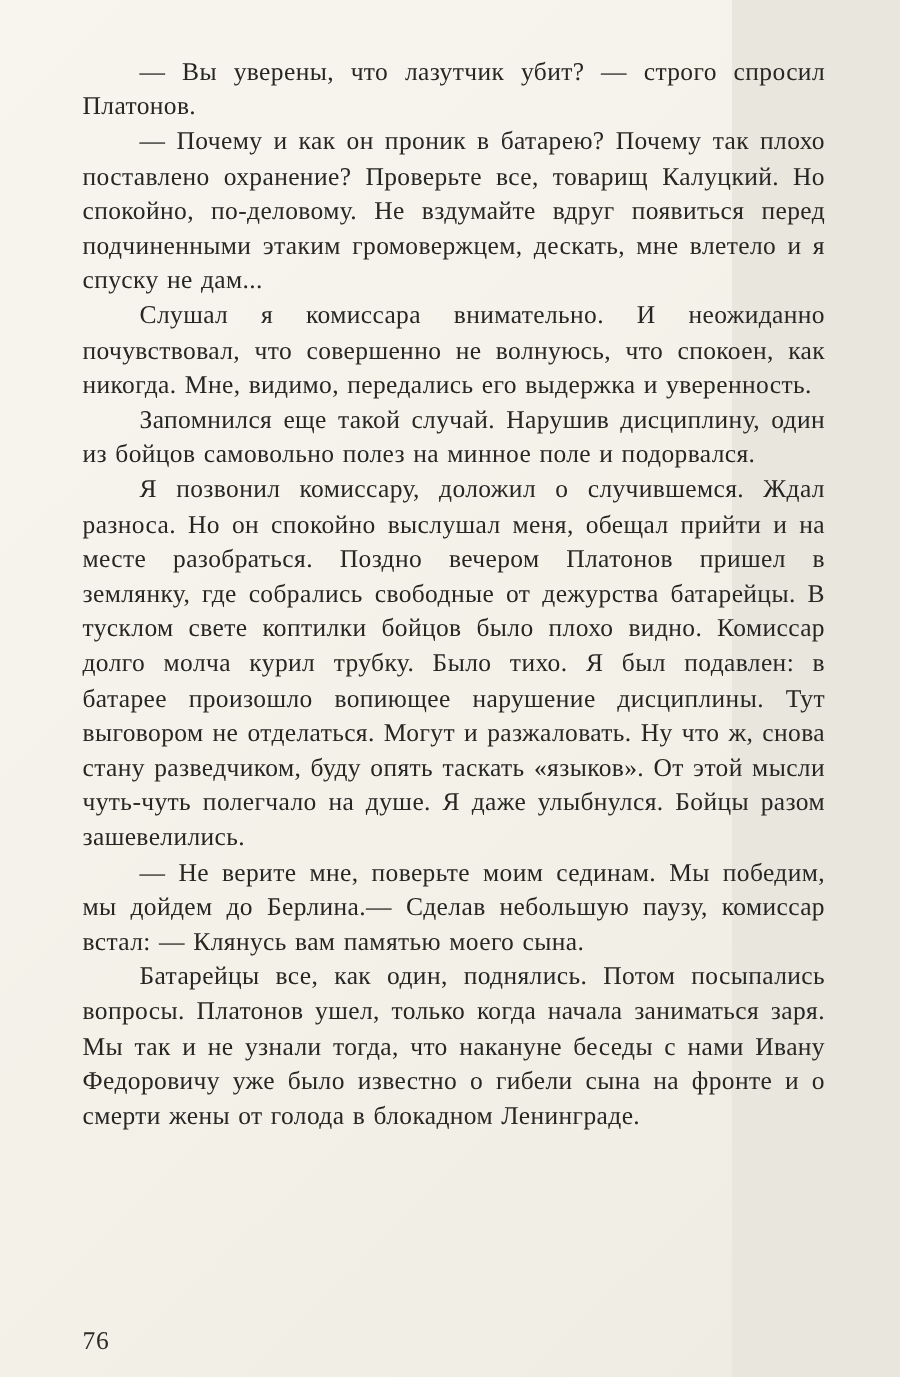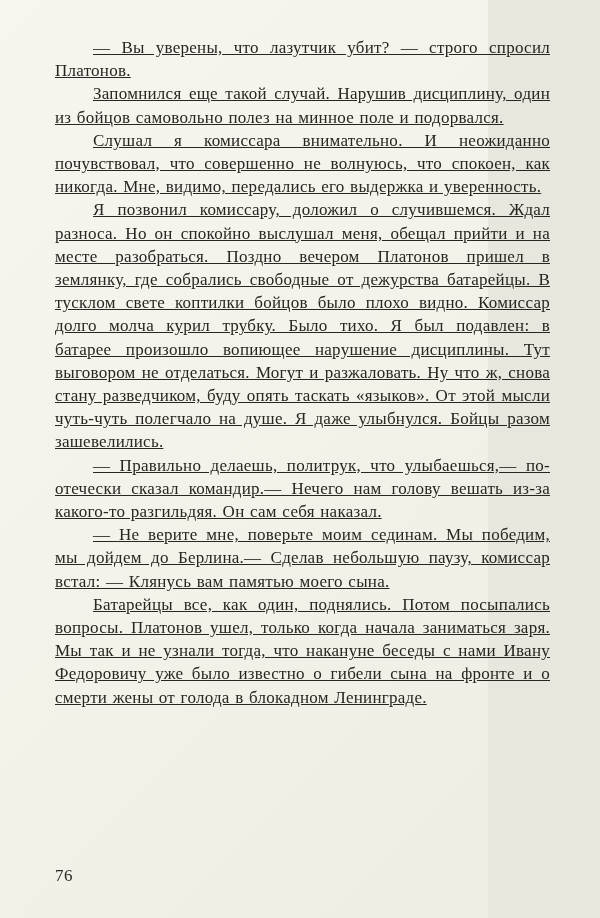--- a/index.html
+++ b/index.html
@@ -14,51 +14,50 @@
     overflow: hidden;
   }
   .page {
     position: relative;
     width: 488px;
     height: 918px;
     box-sizing: border-box;
     background: linear-gradient(135deg, #f7f5ee 0%, #f4f1e9 55%, #efece3 100%);
     color: #262622;
     padding: 36px 50px 0 55px;
-    text-decoration: underline;
   }
   .text-block {
     width: 495px;
     text-align: justify;
     font-size: 17px;
     line-height: 23.2px;
     letter-spacing: 0.015em;
     word-spacing: 0.06em;
   }
   .text-block p {
     margin: 0;
     text-indent: 38px;
     text-align: justify;
   }
   .page-number {
     position: absolute;
     left: 55px;
-    bottom: 32px;
+    bottom: 14px;
     font-size: 17px;
     letter-spacing: 0.03em;
     color: #2b2b27;
   }
 </style>
 </head>
 <body>
 
 <div class="page">
   <div class="text-block">
     <p>— Вы уверены, что лазутчик убит? — строго спросил Платонов.</p>
+    <p>— Почему и как он проник в батарею? Почему так плохо поставлено охранение? Проверьте все, товарищ Калуцкий. Но спокойно, по-деловому. Не вздумайте вдруг появиться перед подчиненными этаким громовержцем, дескать, мне влетело и я спуску не дам...</p>
+    <p>Слушал я комиссара внимательно. И неожиданно почувствовал, что совершенно не волнуюсь, что спокоен, как никогда. Мне, видимо, передались его выдержка и уверенность.</p>
     <p>Запомнился еще такой случай. Нарушив дисциплину, один из бойцов самовольно полез на минное поле и подорвался.</p>
-    <p>Слушал я комиссара внимательно. И неожиданно почувствовал, что совершенно не волнуюсь, что спокоен, как никогда. Мне, видимо, передались его выдержка и уверенность.</p>
     <p>Я позвонил комиссару, доложил о случившемся. Ждал разноса. Но он спокойно выслушал меня, обещал прийти и на месте разобраться. Поздно вечером Платонов пришел в землянку, где собрались свободные от дежурства батарейцы. В тусклом свете коптилки бойцов было плохо видно. Комиссар долго молча курил трубку. Было тихо. Я был подавлен: в батарее произошло вопиющее нарушение дисциплины. Тут выговором не отделаться. Могут и разжаловать. Ну что ж, снова стану разведчиком, буду опять таскать «языков». От этой мысли чуть-чуть полегчало на душе. Я даже улыбнулся. Бойцы разом зашевелились.</p>
-    <p>— Правильно делаешь, политрук, что улыбаешься,— по-отечески сказал командир.— Нечего нам голову вешать из-за какого-то разгильдяя. Он сам себя наказал.</p>
     <p>— Не верите мне, поверьте моим сединам. Мы победим, мы дойдем до Берлина.— Сделав небольшую паузу, комиссар встал: — Клянусь вам памятью моего сына.</p>
     <p>Батарейцы все, как один, поднялись. Потом посыпались вопросы. Платонов ушел, только когда начала заниматься заря. Мы так и не узнали тогда, что накануне беседы с нами Ивану Федоровичу уже было известно о гибели сына на фронте и о смерти жены от голода в блокадном Ленинграде.</p>
   </div>
   <div class="page-number">76</div>
 </div>
 
 </body></html>

